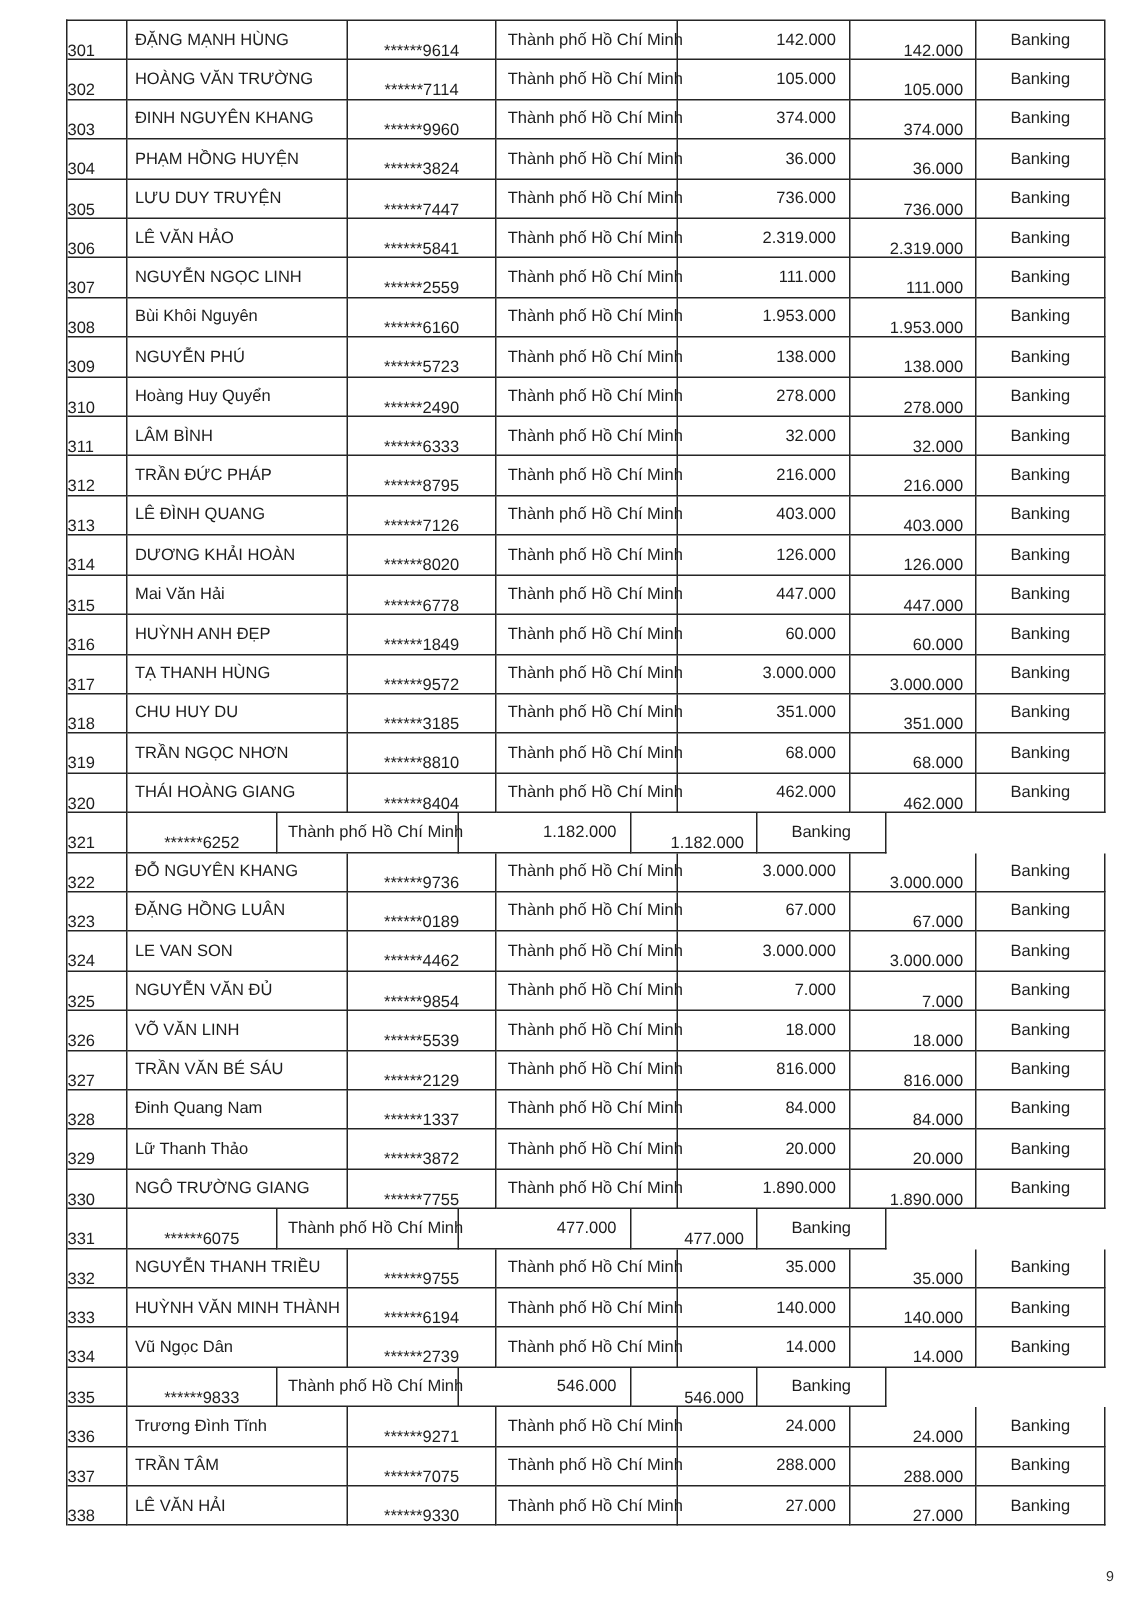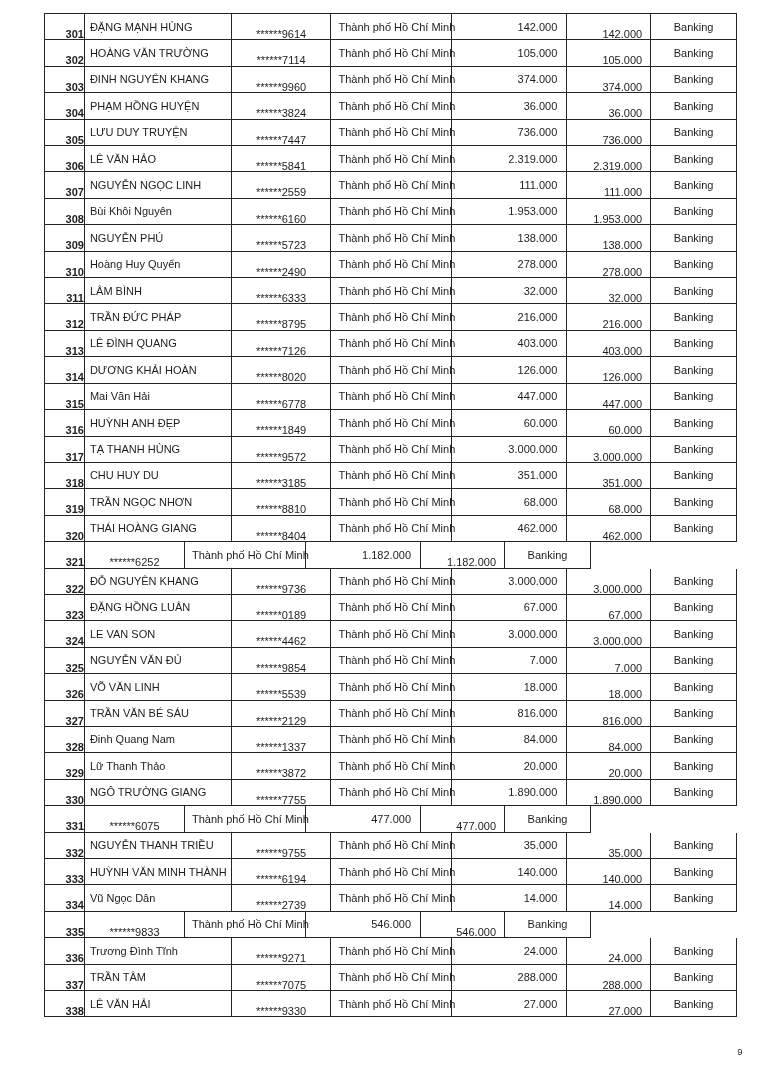--- a/index.html
+++ b/index.html
@@ -18,21 +18,21 @@
     border-left: 1px solid #252525;
   }
   .row { display: flex; height: 26.42px; }
   .cell {
     border-right: 1px solid #252525;
     border-bottom: 1px solid #252525;
     font-size: 11px; line-height: 13px;
     white-space: nowrap; overflow: visible;
   }
   
-  .c-idx  { width: 40px;  text-align: right; font-weight: bold; }
+  .c-idx  { width: 40px;  text-align: left; }
   .c-name { width: 147px; padding-left: 5px; }
   .c-acct { width: 100px; text-align: center; }
   .c-city { width: 121px; padding-left: 7px; }
   .c-amt1 { width: 115px; text-align: right; padding-right: 9px; }
   .c-amt2 { width: 84px;  text-align: right; padding-right: 8px; }
   .c-chan { width: 86px;  text-align: center; }
   
   .v-mid { padding-top: 6.5px; }
   .v-bot { padding-top: 14px; }
   .page-number {

